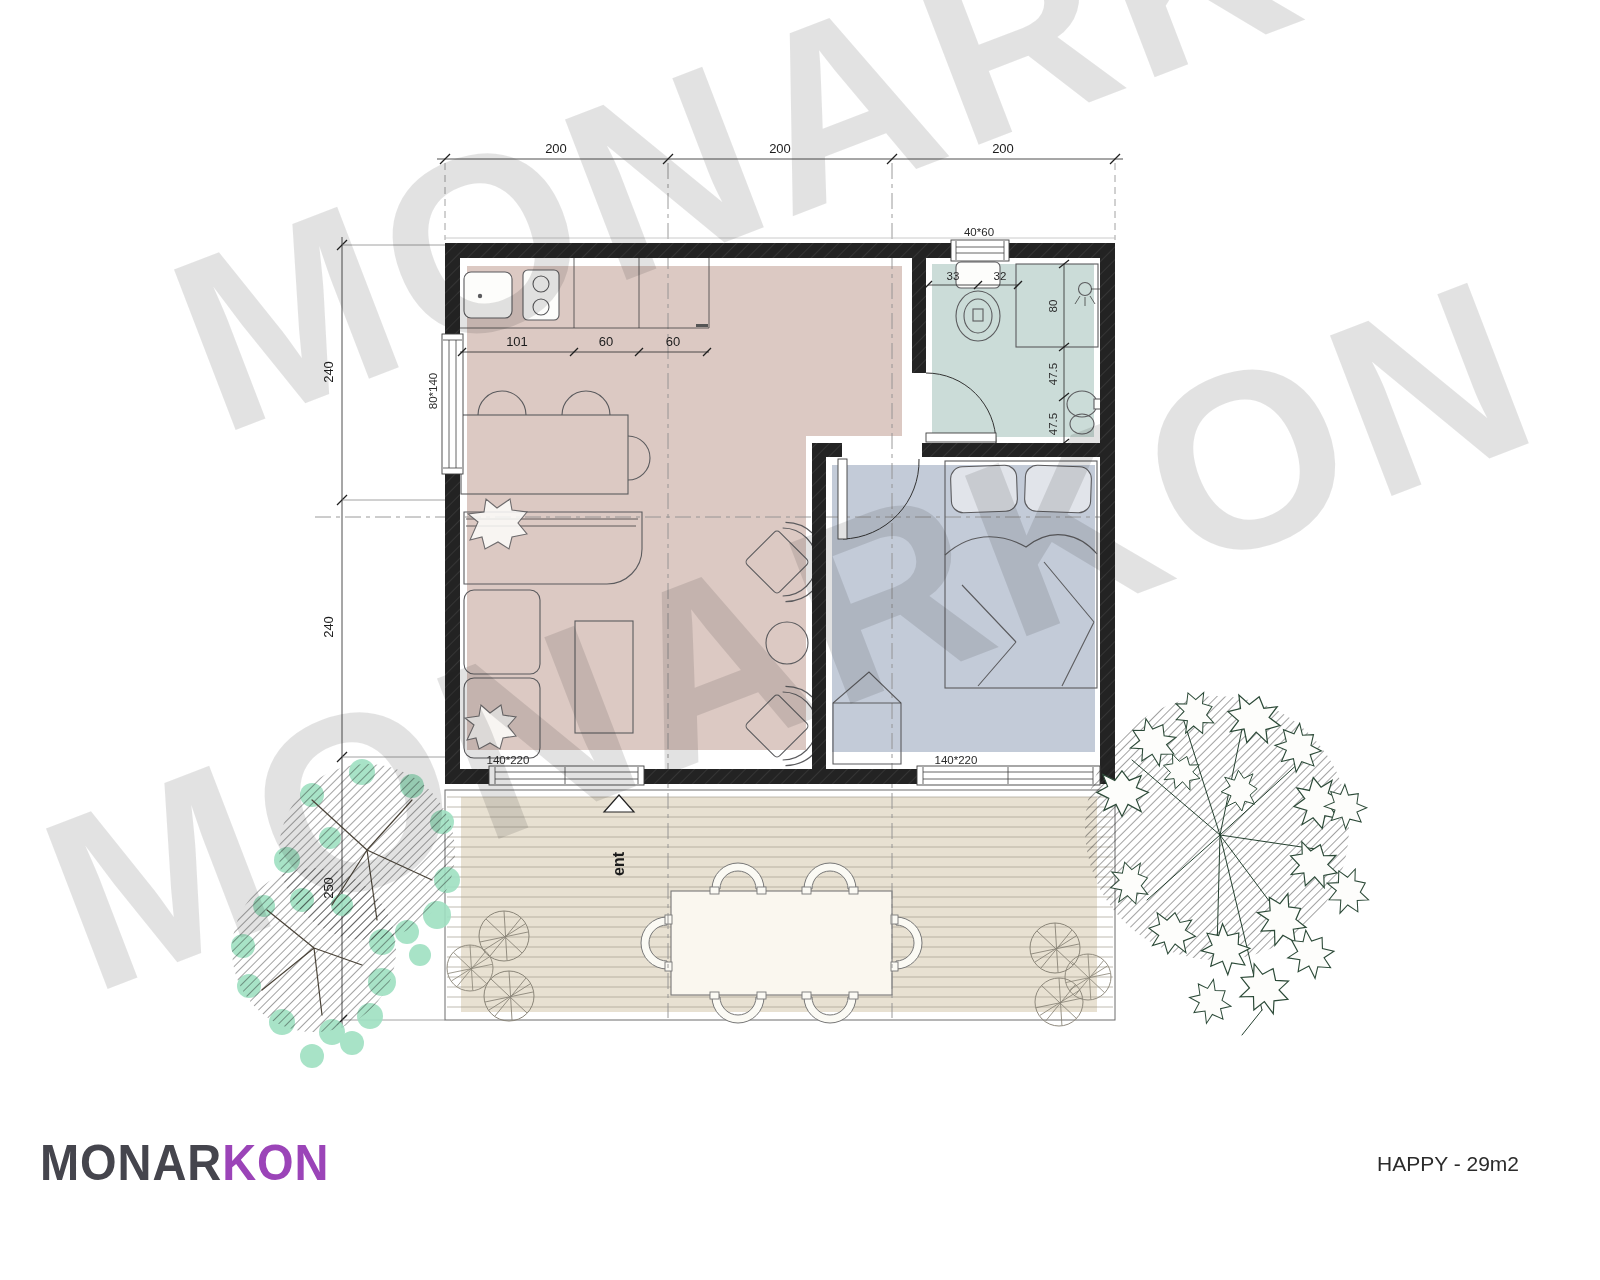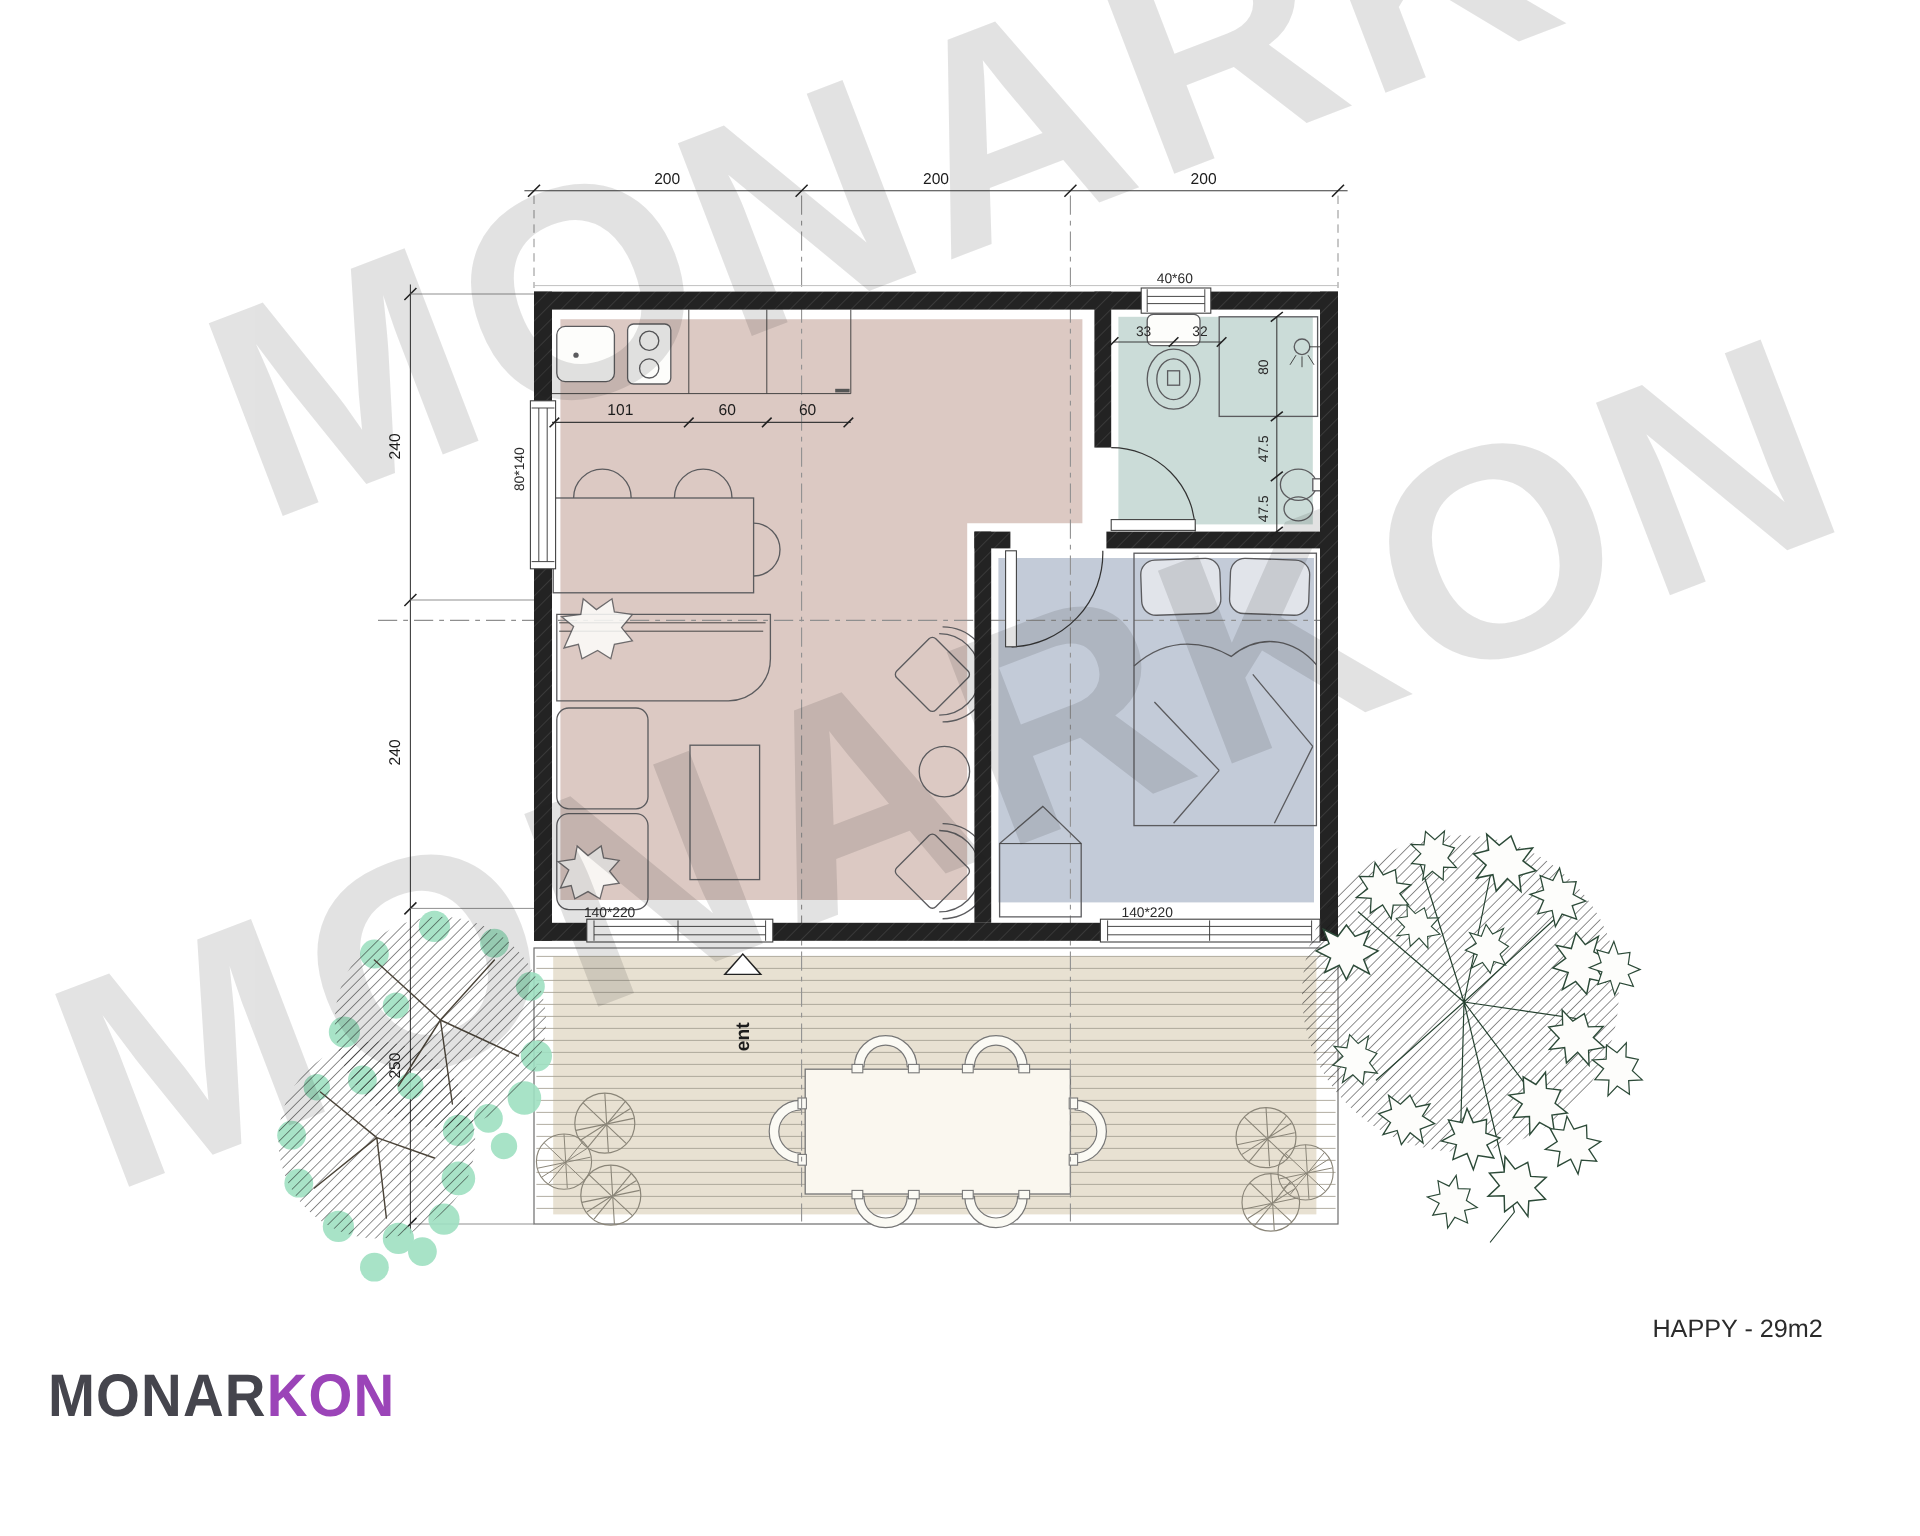--- a/index.html
+++ b/index.html
@@ -18,21 +18,21 @@
   .cl{stroke:#8f8f8f;stroke-width:0.9;fill:none;stroke-dasharray:16 5 4 5;}
   .board{stroke:#a39e90;stroke-width:0.7;}
   .treebr{stroke:#4a4338;stroke-width:1.2;fill:none;stroke-linecap:round;}
   .treebr2{stroke:#24402f;stroke-width:1;fill:none;stroke-linecap:round;}
   .frame{fill:#ffffff;stroke:#3f3f3f;stroke-width:0.9;}
   .fline{stroke:#3f3f3f;stroke-width:0.8;}
   .door{fill:none;stroke:#333;stroke-width:1;}
   .logo{position:absolute;left:40px;top:1134px;font-size:50px;font-weight:800;
         letter-spacing:1px;transform:scaleX(.94);transform-origin:left;white-space:nowrap;}
   .logo-a{color:#45454d;} .logo-b{color:#9b44b8;}
-  .title{position:absolute;left:1377px;top:1096px;font-size:21px;color:#2b2b2b;}
+  .title{position:absolute;left:1377px;top:1152px;font-size:21px;color:#2b2b2b;}
 </style>
 </head>
 <body>
 
 <div class="page">
 
 <svg width="1600" height="1280" viewBox="0 0 1600 1280">
   <defs>
     <pattern id="wallp" width="9" height="9" patternUnits="userSpaceOnUse" patternTransform="rotate(45)">
       <rect width="9" height="9" fill="#232323"></rect>

